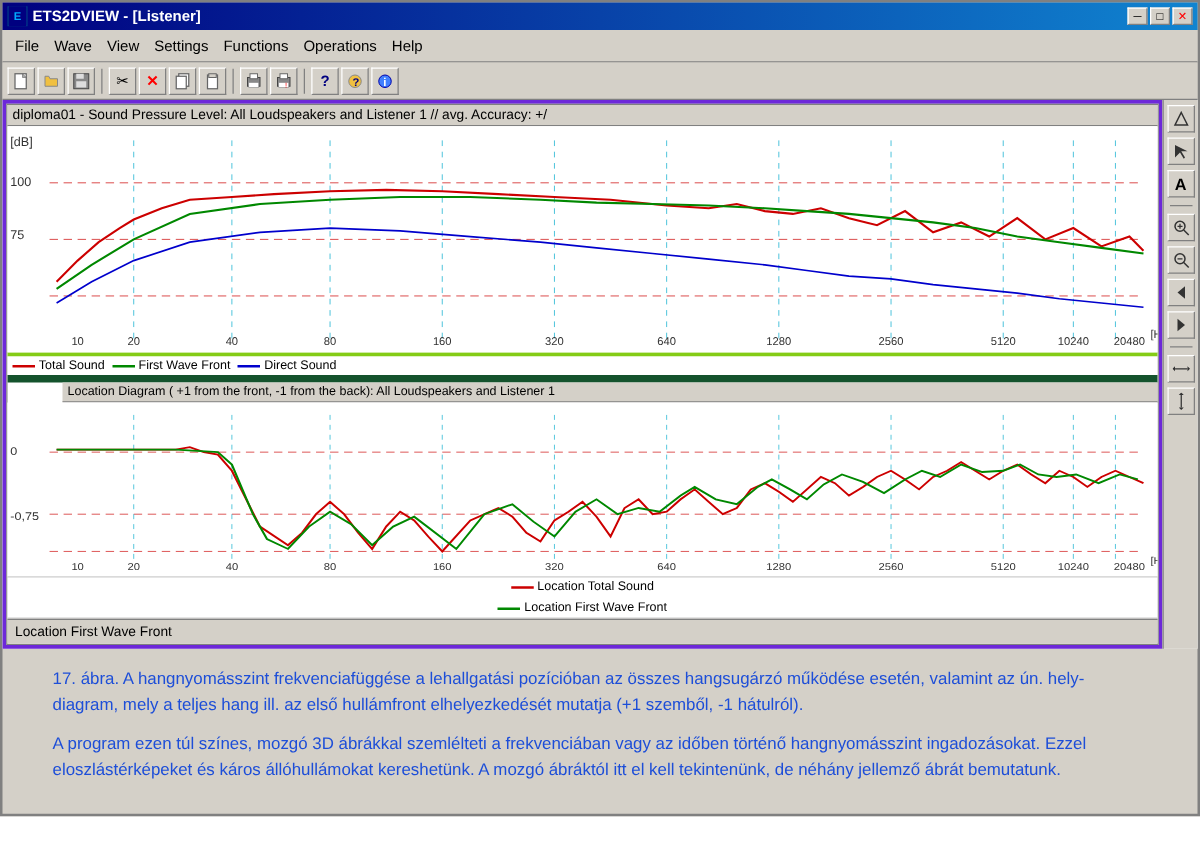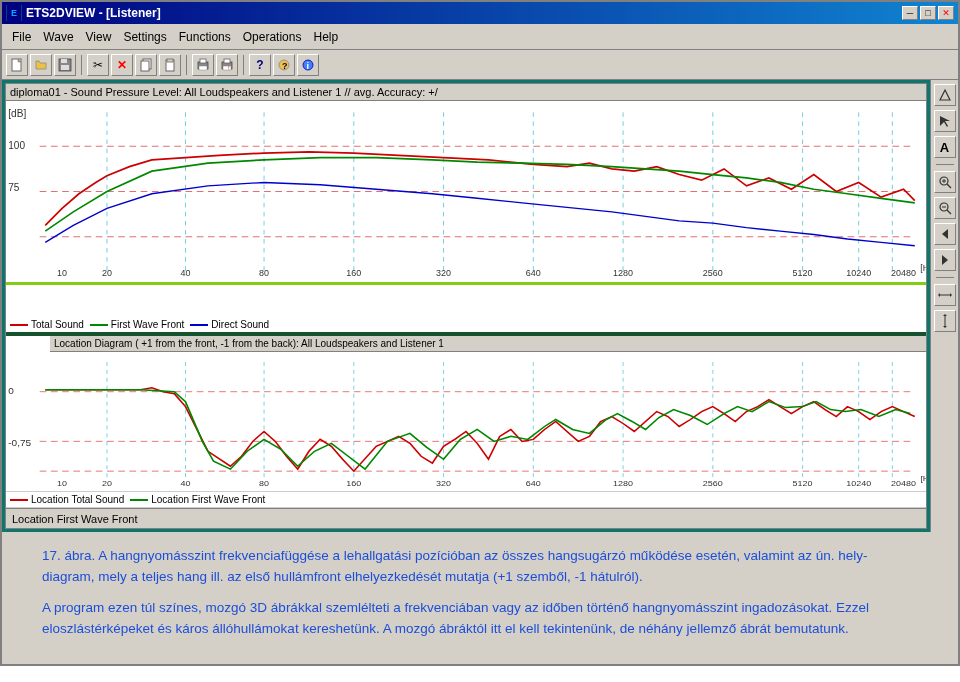--- a/index.html
+++ b/index.html
@@ -118,21 +118,21 @@
 
     
     .main-area {
       display: flex;
       background: #fff;
     }
 
     
     .chart-container {
       flex: 1;
-      background: #0f766e;
+      background: #6d28d9;
       padding: 3px;
     }
 
     .chart-inner {
       background: #fff;
       border: 1px solid #808080;
       width: 100%;
     }
 
     
@@ -154,27 +154,26 @@
     }
 
     .chart-svg {
       width: 100%;
       height: 100%;
     }
 
     
     .legend-bar {
       background: #fff;
-      border-bottom: 4px solid #14532d;
+      border-bottom: 6px solid #14532d;
       padding: 2px 4px;
       font-size: 10px;
       display: flex;
       gap: 6px;
       align-items: center;
-      margin-top: 32px;
     }
 
     .legend-item {
       display: flex;
       align-items: center;
       gap: 3px;
       font-size: 10px;
     }
 
     .legend-color {
@@ -203,20 +202,21 @@
 
     
     .lower-legend-bar {
       background: #fff;
       border-bottom: 1px solid #ccc;
       padding: 2px 4px;
       font-size: 10px;
       display: flex;
       gap: 6px;
       align-items: center;
+      flex-direction: column;
     }
 
     
     .status-bar {
       background: #d4d0c8;
       font-size: 11px;
       padding: 2px 6px;
       border-top: 1px solid #808080;
       height: 20px;
       display: flex;

